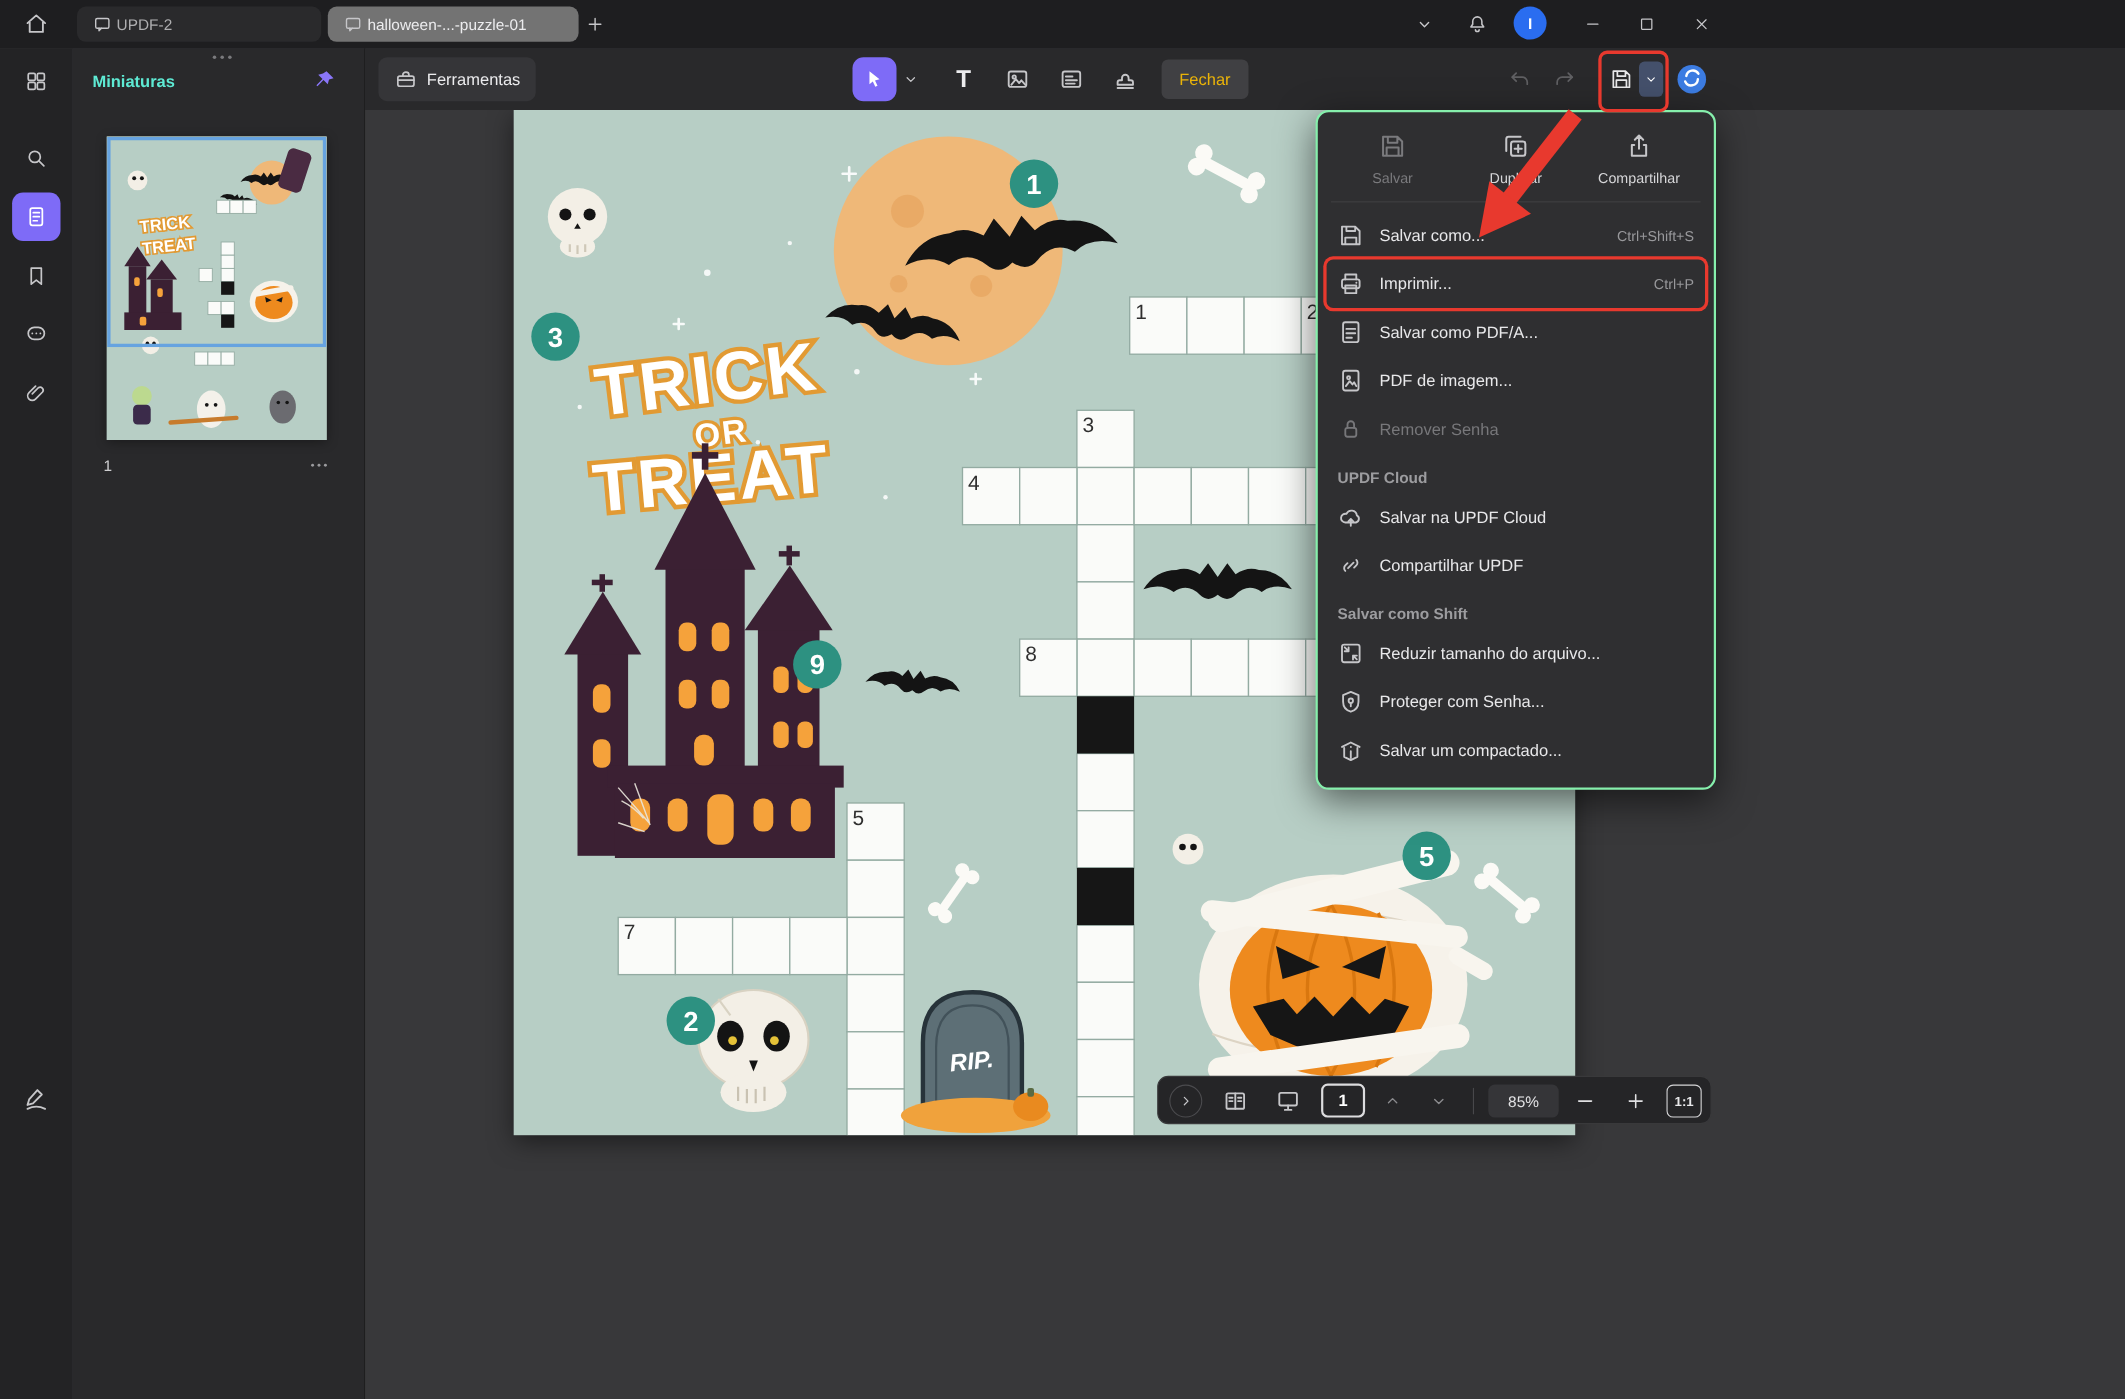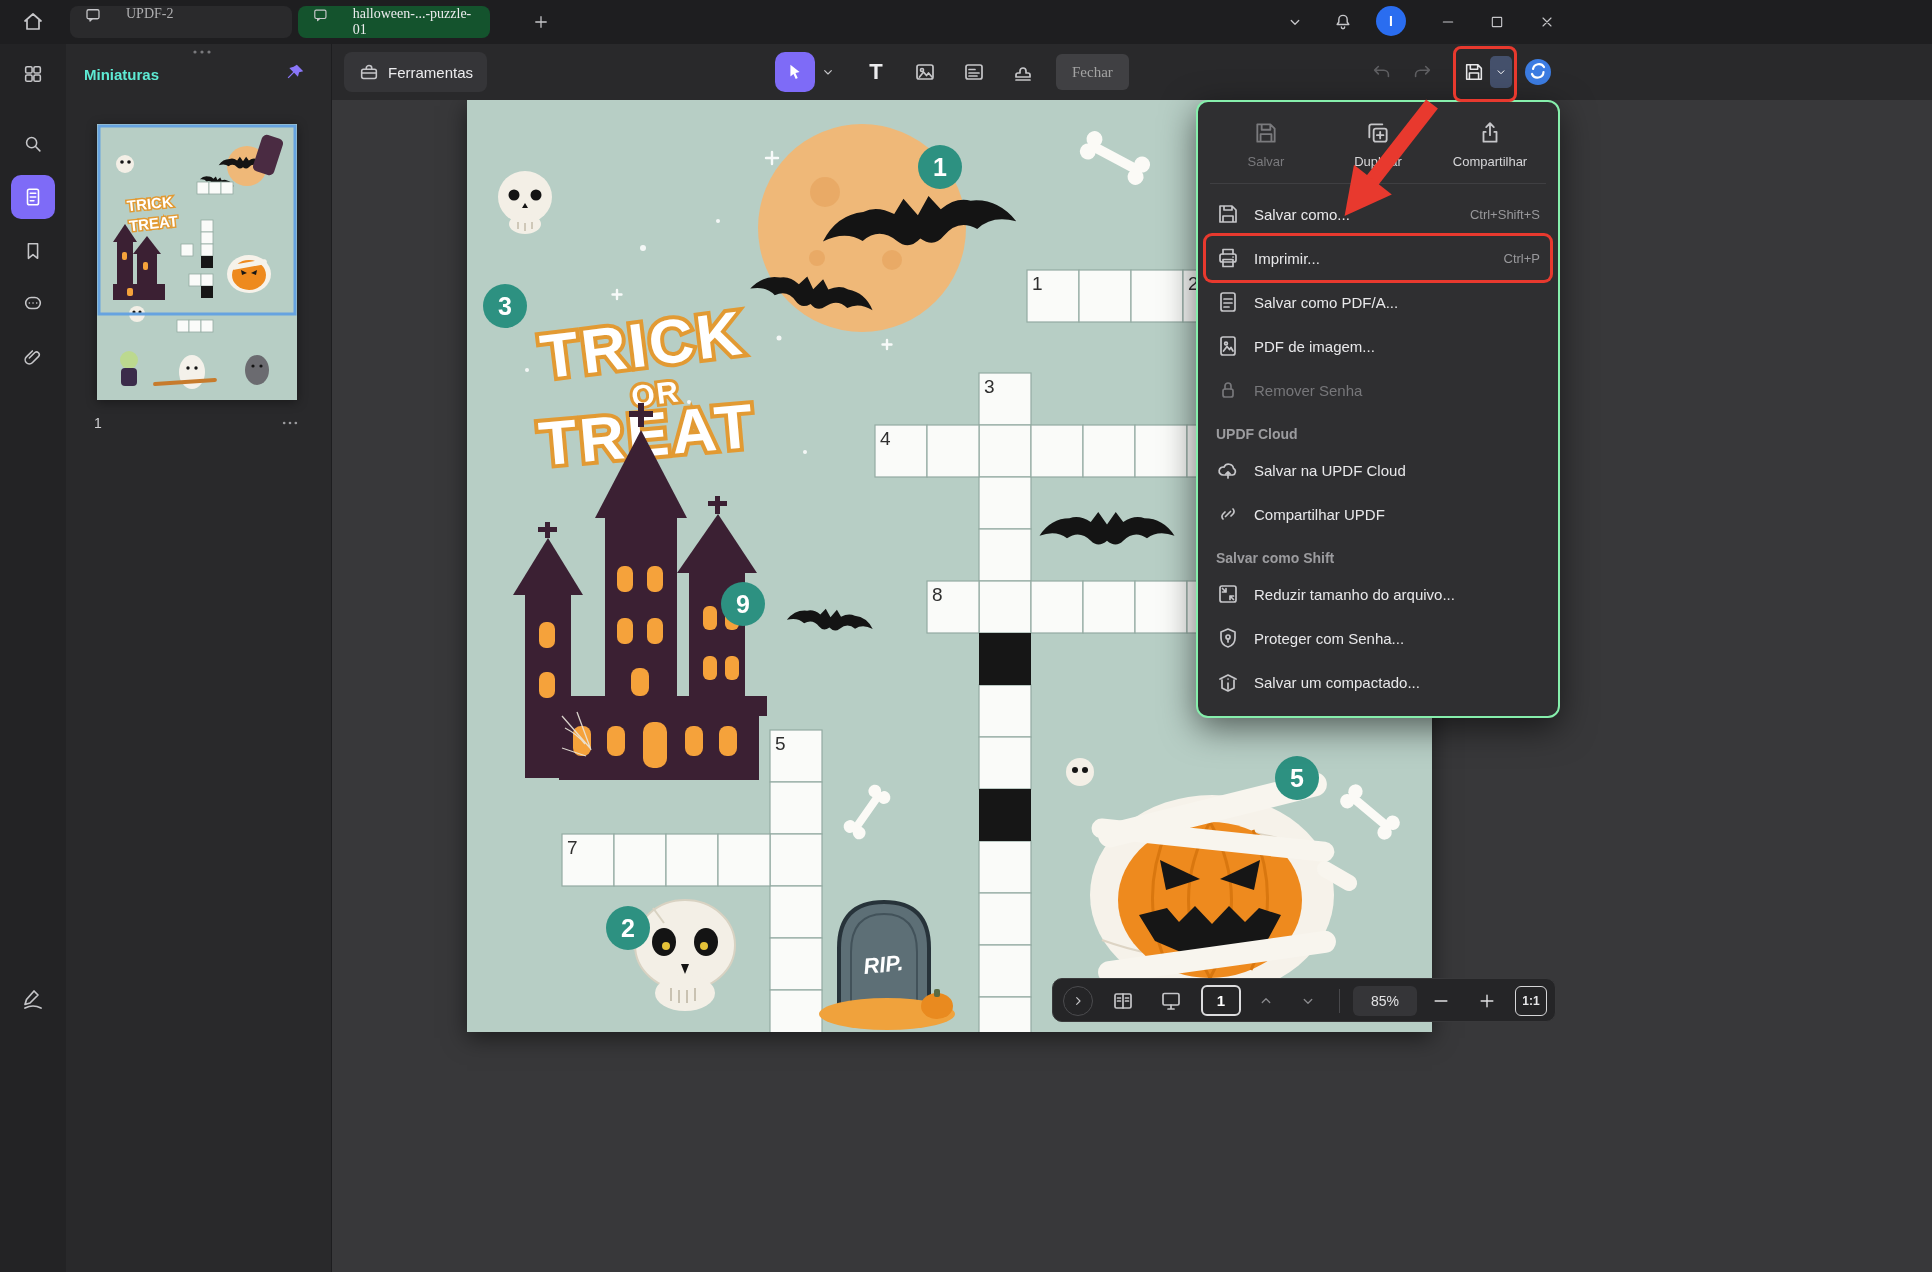--- a/index.html
+++ b/index.html
@@ -9,42 +9,42 @@
     background:#38383a; color:#e6e6e8;
     font-family:"Liberation Sans", sans-serif;
   }
   .abs { position:absolute; }
   svg { display:block; }
   .ico { stroke:#c6c6c9; fill:none; stroke-width:1.7; stroke-linecap:round; stroke-linejoin:round; }
 
   
   .titlebar { left:0; top:0; width:1932px; height:44px; background:#1e1e20; }
   .tb-btn { display:flex; align-items:center; justify-content:center; cursor:default; }
-  .tab { top:6px; height:32px; border-radius:8px; display:flex; gap:24px; padding:0 14px; font-size:14px;font-family:Liberation Serif, serif; }
+  .tab { top:6px; height:32px; border-radius:8px; display:flex; align-items:center; gap:4px; padding:0 14px; font-size:14px; }
   .tab1 { left:70px; width:222px; background:#2a2a2c; color:#aeaeb0; }
-  .tab2 { left:298px; width:192px; background:#14532d; color:#ececee; }
+  .tab2 { left:298px; width:228px; background:#737373; color:#ececee; }
 
   
   .rail { left:0; top:44px; width:66px; height:1228px; background:#232325; }
   .rail-item { left:11px; width:44px; height:44px; border-radius:10px; display:flex; align-items:center; justify-content:center; }
   .rail-item.active { background:#7e6bf7; }
 
   
   .panel { left:66px; top:44px; width:266px; height:1228px; background:#29292b; border-right:1px solid #1d1d1f; }
   .panel-title { left:18px; top:22px; font-size:15px; font-weight:bold; color:#5eead4; }
   .thumb-wrap { left:31px; top:80px; width:200px; height:276px; background:#b7cec5; box-shadow:0 2px 10px rgba(0,0,0,.4); }
   .thumb-row { left:28px; top:368px; width:206px; height:22px; display:flex; justify-content:space-between; align-items:center; color:#cfcfd1; font-size:14px; }
 
   
   .toolbar { left:332px; top:44px; width:1600px; height:56px; background:#29292b; }
   .tool-btn { height:40px; top:8px; border-radius:8px; display:flex; align-items:center; justify-content:center; }
   .tools-button { left:12px; background:#353538; padding:0 14px; gap:8px; font-size:15px; color:#ececee; }
   .sel-tool { left:443px; width:40px; background:#7e6bf7; border-radius:10px; }
   .plain-tool { width:36px; }
-  .close-button { left:724px; top:10px; height:36px; background:#404043; border-radius:6px; padding:0 16px; font-size:15px; color:#a3a3a3; display:flex; align-items:center;font-family:Liberation Serif, serif; }
+  .close-button { left:724px; top:10px; height:36px; background:#404043; border-radius:6px; padding:0 16px; font-size:15px; color:#eab308; display:flex; align-items:center; }
 
   
   .canvas { left:332px; top:100px; width:1600px; height:1172px; background:#38383a; overflow:hidden; }
   .page { left:135px; top:0; width:965px; height:932px; background:#b7cec5; box-shadow:0 6px 22px rgba(0,0,0,.5); overflow:hidden; }
   .svgtxt { font-family:"Liberation Sans", sans-serif; }
 
   
   .menu { left:1196px; top:100px; width:364px; background:#2f2f31; border:2px solid #86efac; border-radius:12px;
           box-shadow:0 10px 34px rgba(0,0,0,.55); z-index:50; padding:6px 8px 12px; }
   .menu-top { display:flex; justify-content:space-around; padding:12px 4px 8px; }

